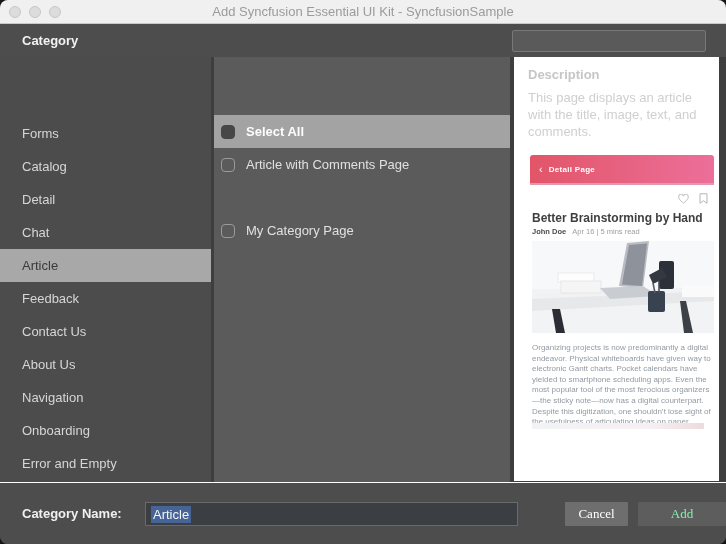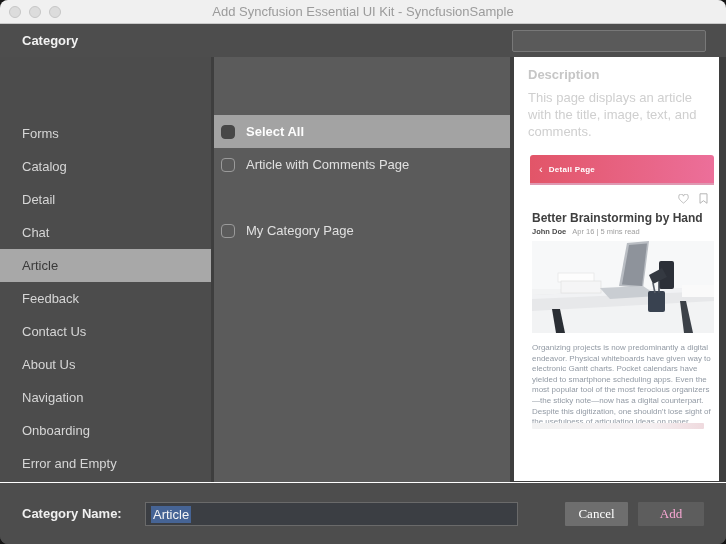--- a/index.html
+++ b/index.html
@@ -48,21 +48,21 @@
   .pv-body { position:absolute; left:2px; top:188px; width:180px; font-size:8px; line-height:10.6px; color:#929aa4; }
   .pv-fade { position:absolute; left:2px; top:268px; width:172px; height:6px; background:linear-gradient(90deg,#f3f3f3,#f5eff1 70%,#efdade); border-radius:1px; }
 
   
   .footer { position:absolute; top:482px; left:0; width:726px; height:62px; background:#4d4d4d; border-top:1px solid #ffffff; }
   .foot-label { position:absolute; left:22px; top:0; height:62px; line-height:62px; font-size:13px; font-weight:bold; color:#f0f0f0; }
   .name-input { position:absolute; left:145px; top:19px; width:373px; height:24px; background:#3b3e43; border:1px solid #6a6a6a; display:flex; align-items:center; padding-left:5px; font-size:13px; color:#f5f5f5; cursor:text; }
   .sel { background:#466495; padding:1px 2px; }
   .btn { position:absolute; top:19px; height:24px; border:none; border-radius:1px; font-size:13px; font-family:Liberation Serif, serif; }
   .btn-cancel { left:565px; width:63px; background:#6e6e6e; color:#ffffff; }
-  .btn-add { left:638px; width:66px; background:#5d5d5d; color:#f9a8d4; }
+  .btn-add { left:638px; width:88px; background:#5d5d5d; color:#86efac; }
 </style>
 </head>
 <body>
 
 <div class="window">
 
   <div class="titlebar">
     <div class="lights">
       <span class="light"></span>
       <span class="light"></span>

